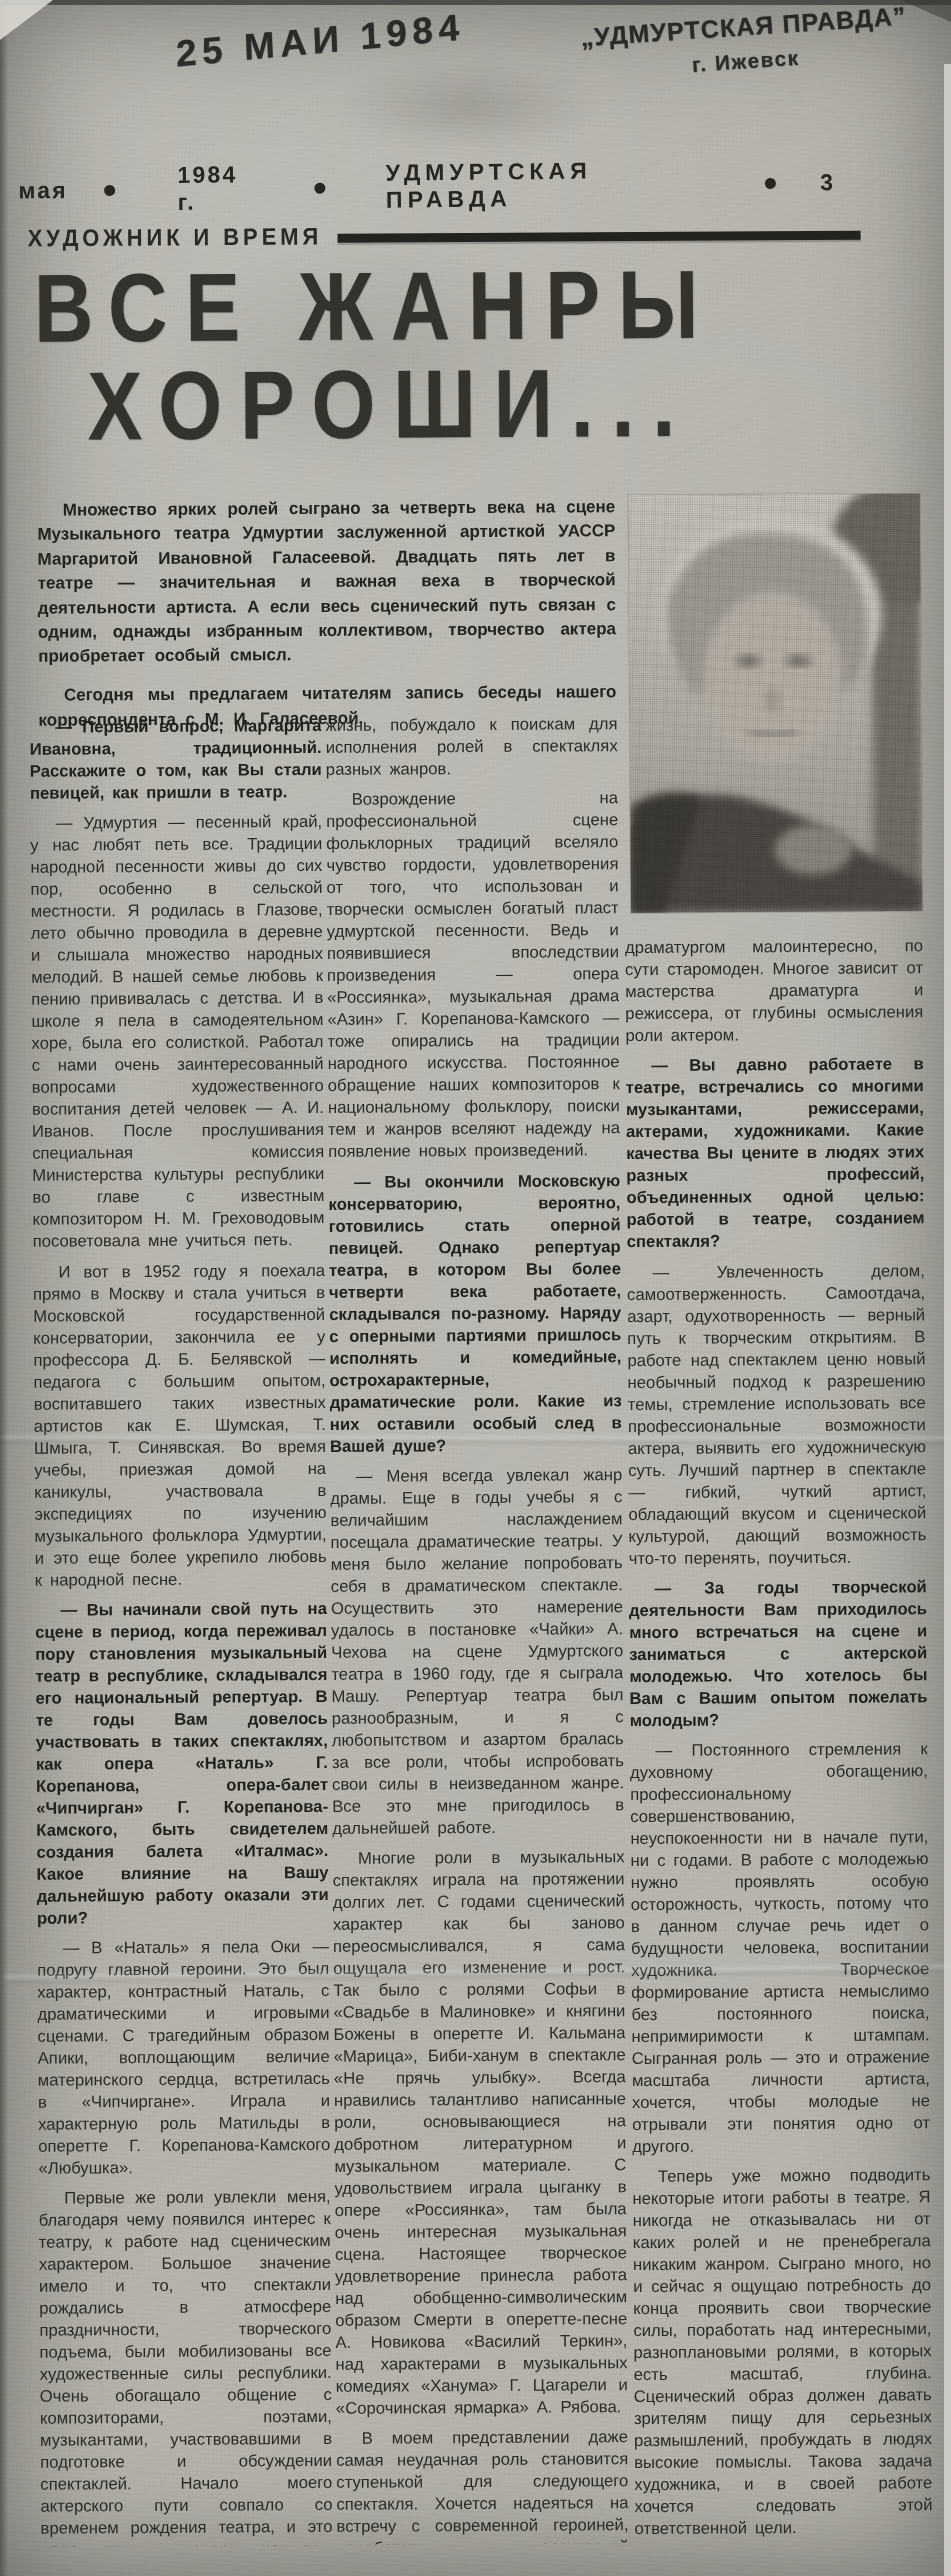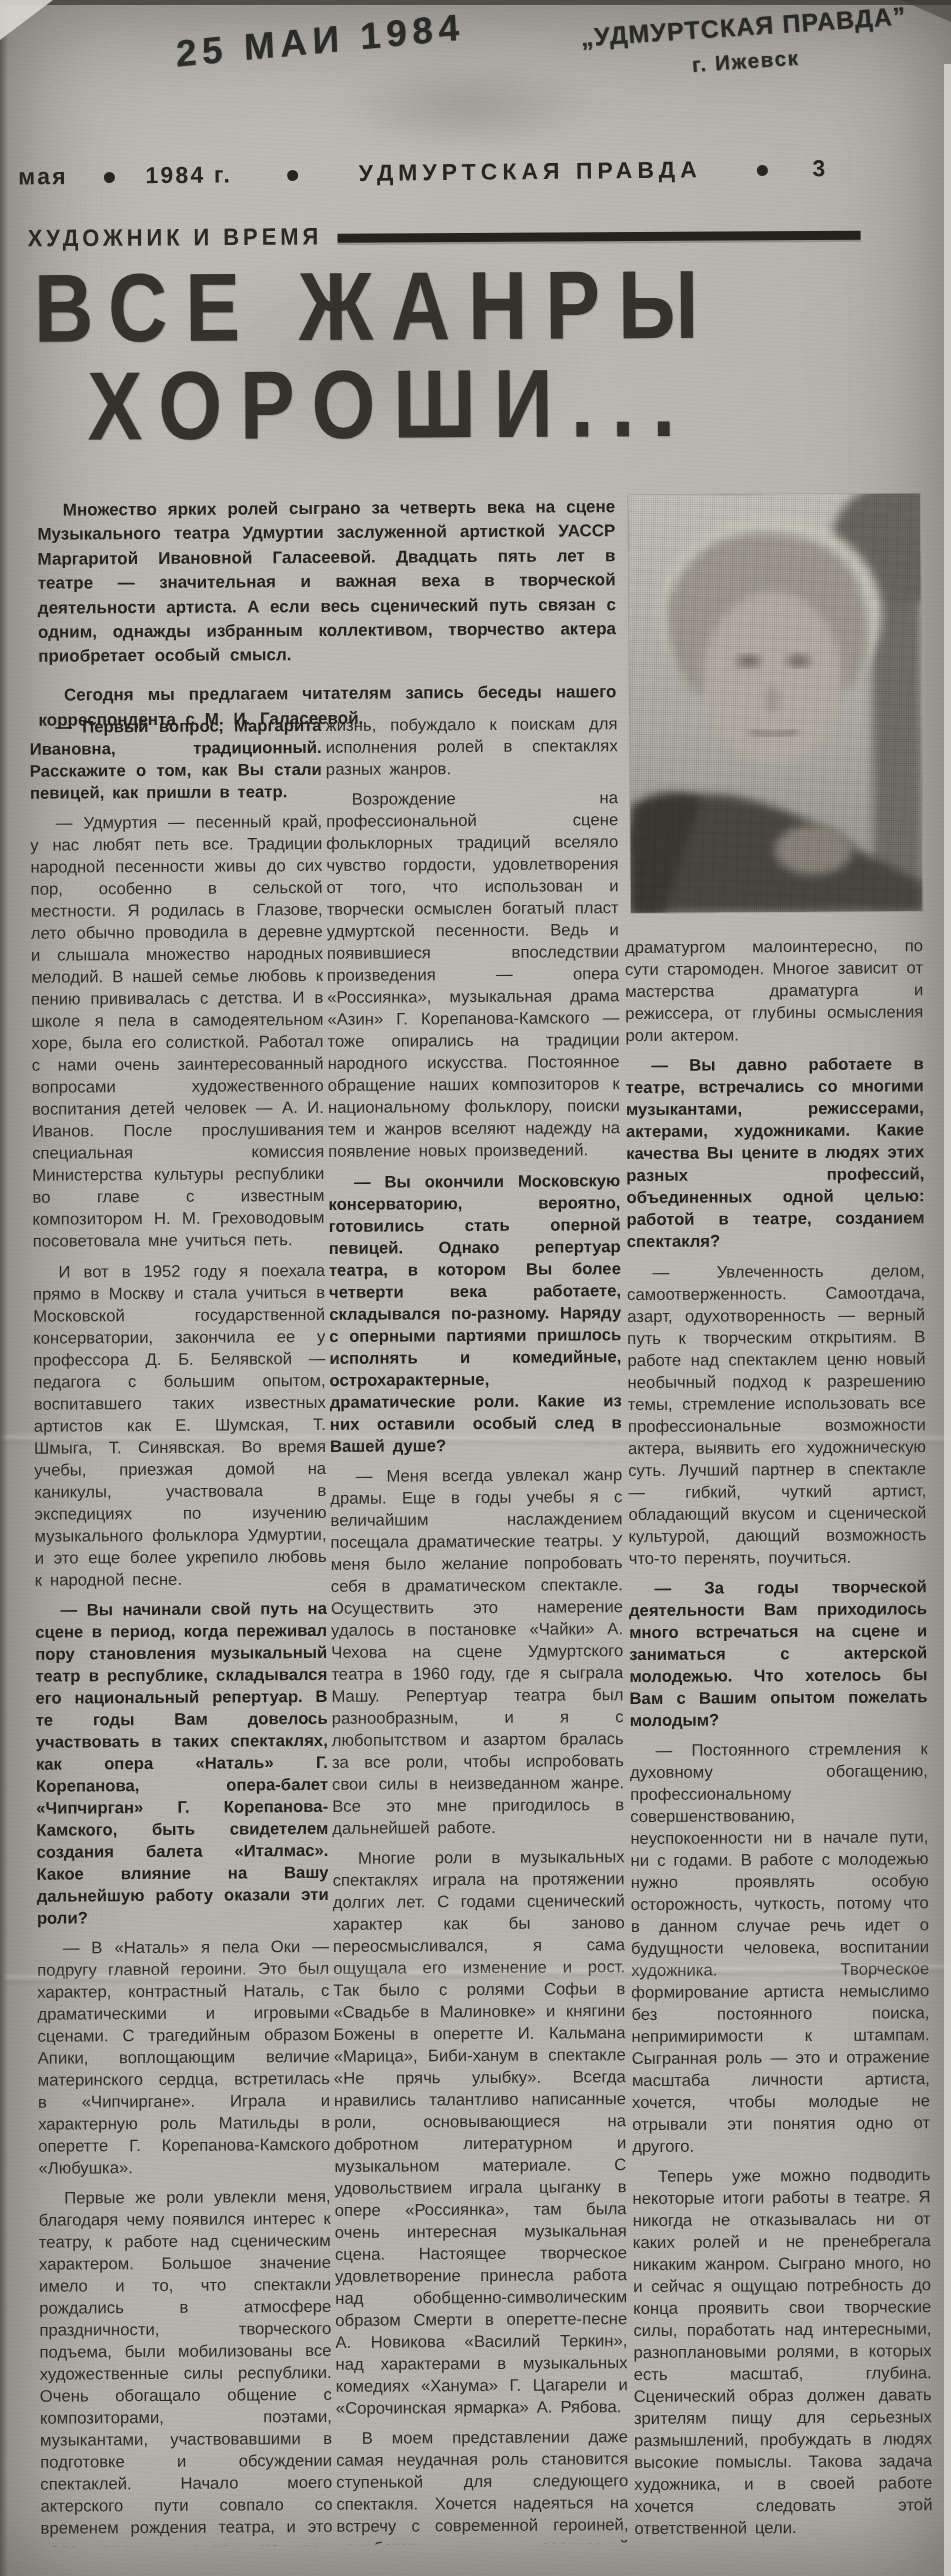--- a/index.html
+++ b/index.html
@@ -31,21 +31,21 @@
   .stamp{position:absolute;color:#161614;font-weight:700;opacity:.85;
     text-shadow:0 0 1.1px rgba(20,20,18,.55), 0.6px 0.6px 0 rgba(20,20,18,.25);}
   .date-stamp{top:19px;left:183px;font-size:37px;letter-spacing:5.6px;transform:rotate(-5deg) skewX(-3deg);}
   .paper-stamp{top:14.4px;left:589px;text-align:center;transform:rotate(-3.5deg);}
   .paper-stamp .l1{font-size:25px;letter-spacing:1.1px;}
   .paper-stamp .l2{font-size:20.6px;margin-top:7.8px;letter-spacing:1.7px;}
   
   .masthead{position:absolute;top:159px;left:25px;width:817px;display:flex;align-items:center;
     color:#26251f;font-weight:700;font-size:23px;letter-spacing:2.2px;transform:rotate(-0.25deg);}
   .masthead .dot{font-size:25.6px;line-height:1;}
-  .mh-sp1{margin-left:34px;} .mh-sp2{margin-left:26px;} .mh-sp3{margin-left:53px;}
+  .mh-sp1{margin-left:34px;} .mh-sp2{margin-left:58px;} .mh-sp3{margin-left:53px;}
   .mh-sp4{margin-left:56px;} .mh-sp5{margin-left:53px;} .mh-sp6{margin-left:40px;}
   .masthead .title{letter-spacing:5px;}
   
   .rubric-row{position:absolute;top:223px;left:34px;width:833px;display:flex;align-items:center;color:#2a2925;}
   .rubric{font-size:22px;font-weight:700;letter-spacing:3.9px;transform:scaleY(1.08);white-space:nowrap;}
   .rubric-rule{flex:1;height:9px;background:#23221e;margin-left:15.6px;margin-top:3.3px;
     box-shadow:0 2.2px 0 rgba(35,34,30,.25);}
   
   .headline{position:absolute;top:257px;left:40px;width:694px;margin:0;color:#34322c;font-weight:700;}
   .headline span{display:block;font-size:82px;line-height:98px;letter-spacing:18px;

